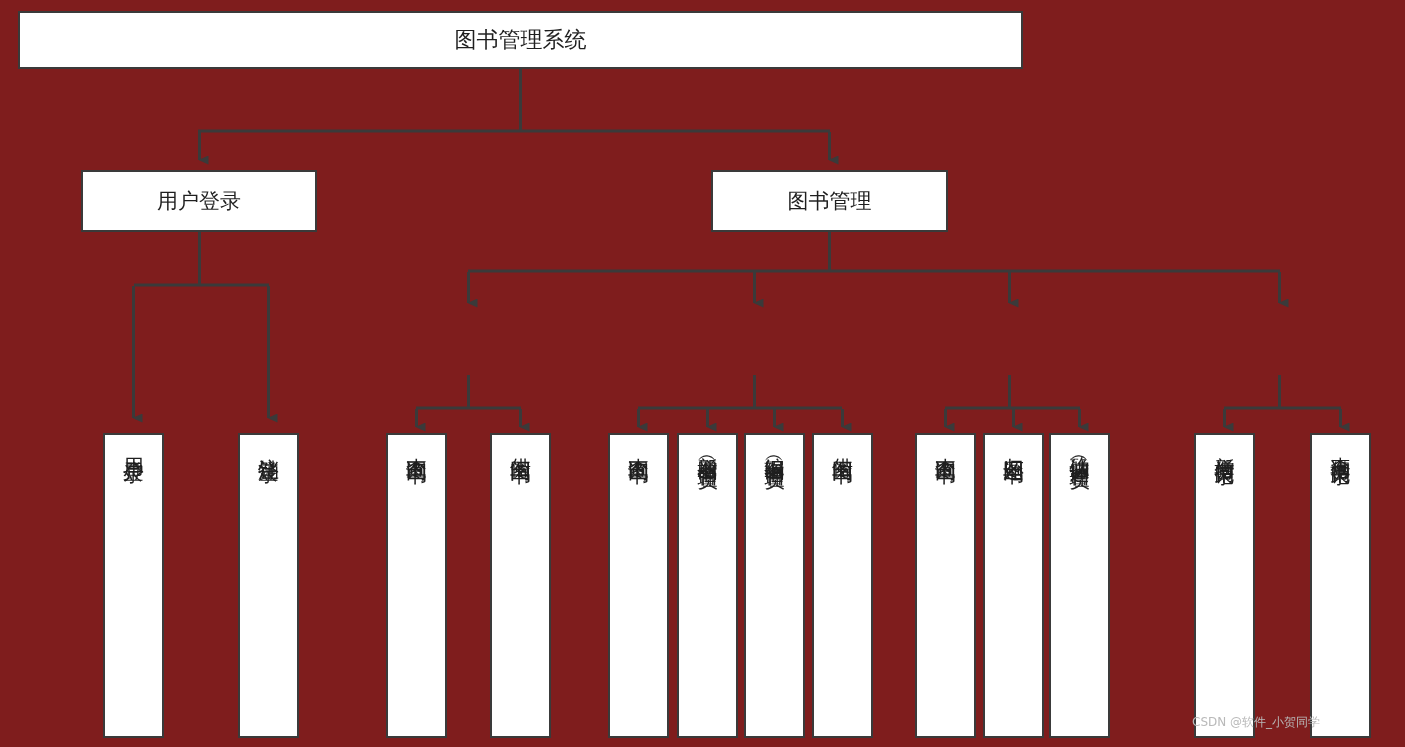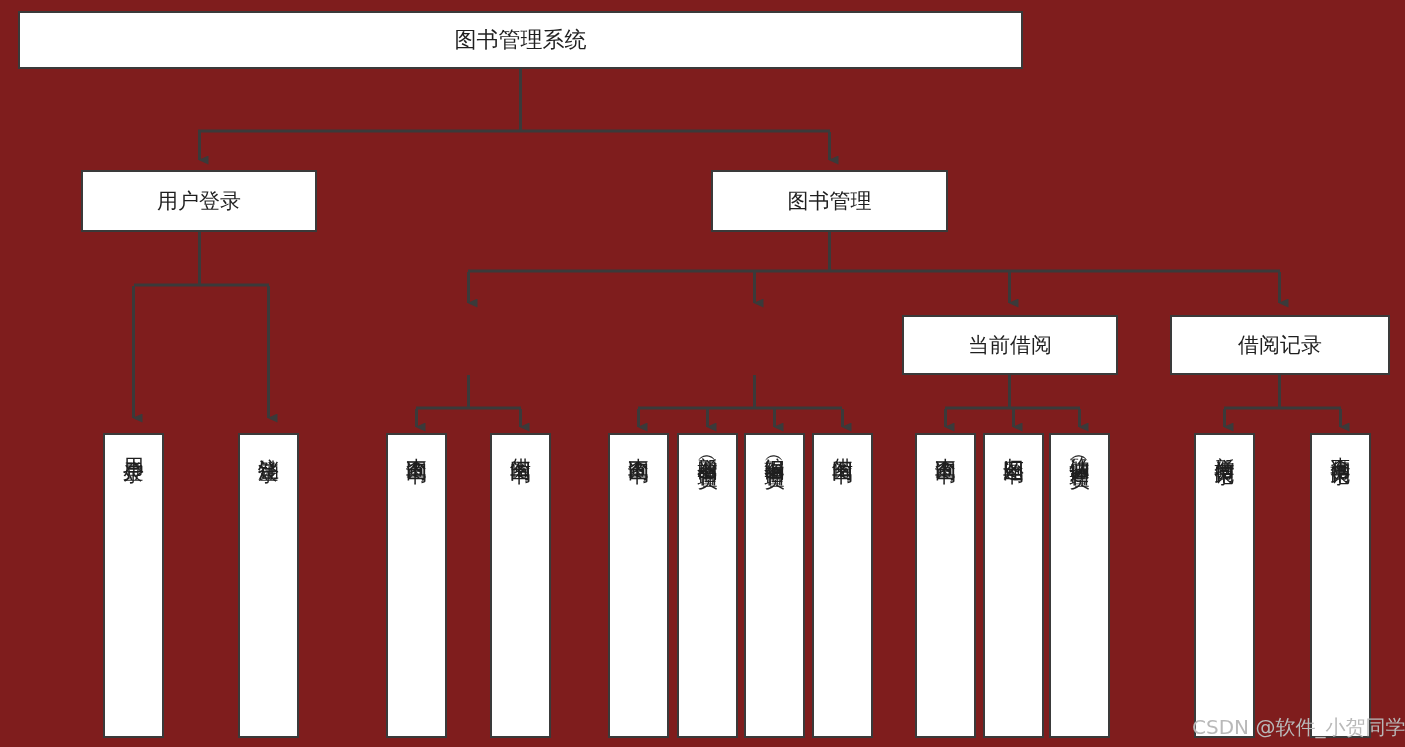--- a/index.html
+++ b/index.html
@@ -59,21 +59,21 @@
     letter-spacing:2px;
     line-height:1.05;
     -webkit-text-orientation:upright;
   }
   .v-node.tall .label{font-size:20px;}
   
   #watermark{
     position:absolute;
     left:1192px;
     top:714px;
-    font-size:20px;
+    font-size:12px;
     color:#b9b9b9;
     z-index:5;
     white-space:nowrap;
     font-family:"DejaVu Sans","Liberation Sans",sans-serif;
   }
 </style>
 </head>
 <body>
 
 <div id="canvas">
@@ -135,27 +135,21 @@
   <div class="node h-node" style="left:81px;top:170px;width:236px;height:62px;">
     <span class="label">用户登录</span>
   </div>
 
   <div class="node h-node" style="left:711px;top:170px;width:237px;height:62px;">
     <span class="label">图书管理</span>
   </div>
 
 
 
-  <div class="node h-node" style="left:902px;top:315px;width:216px;height:60px;">
-    <span class="label">当前借阅</span>
-  </div>
-
-  <div class="node h-node" style="left:1170px;top:315px;width:220px;height:60px;">
-    <span class="label">借阅记录</span>
-  </div>
+
 
   <div class="node v-node" style="left:103px;top:433px;width:61px;height:305px;">
     <span class="label">用户登录</span>
   </div>
 
   <div class="node v-node" style="left:238px;top:433px;width:61px;height:305px;">
     <span class="label">注销登录</span>
   </div>
 
   <div class="node v-node" style="left:386px;top:433px;width:61px;height:305px;">

